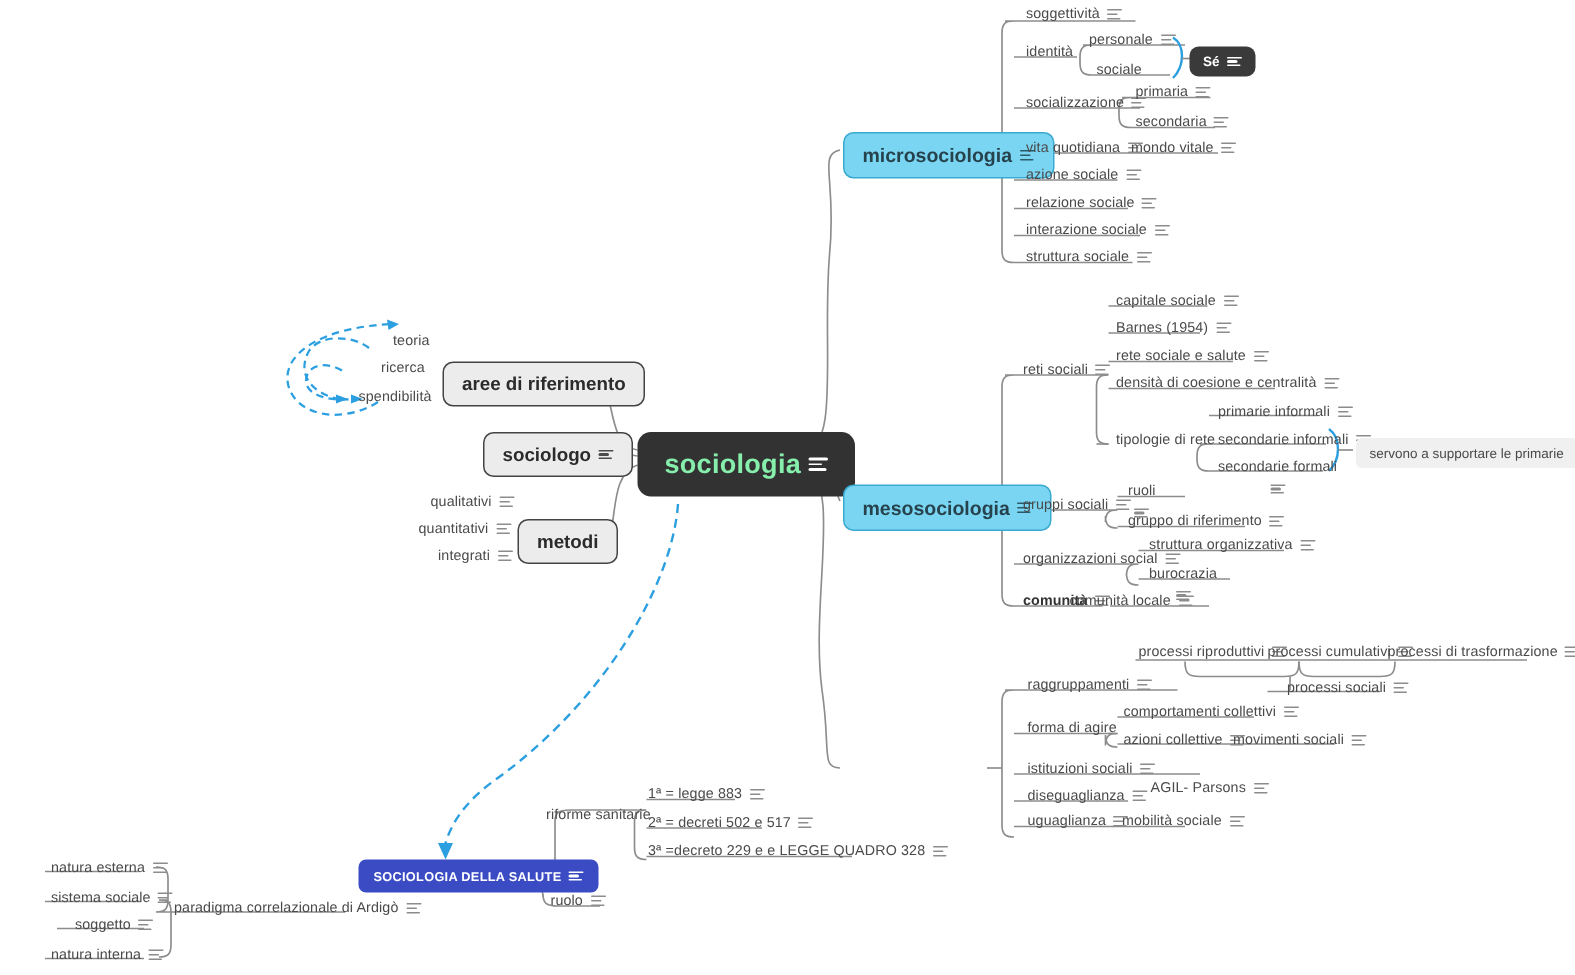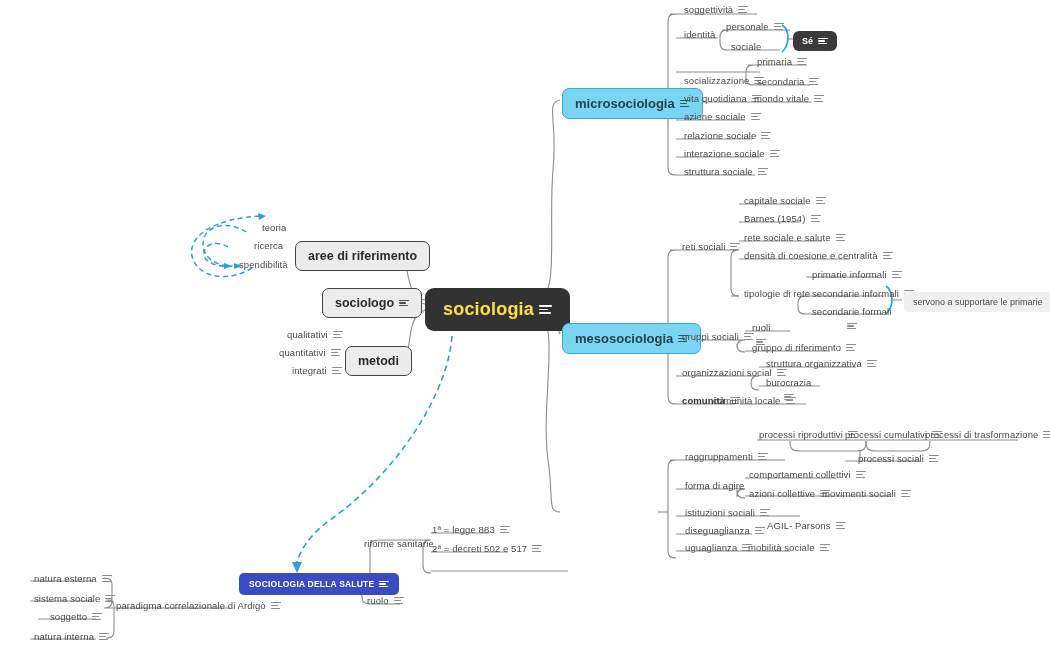--- a/index.html
+++ b/index.html
@@ -12,21 +12,21 @@
   .node{position:absolute;white-space:nowrap;display:flex;align-items:center;gap:5px;}
 
   
   .plain{font-size:9.5px;color:#4a4a4a;padding:1px 2px 2px 2px;letter-spacing:.1px;}
   .plain.bold{font-weight:bold;color:#333;}
 
   
   .box{border-radius:7px;border:1.4px solid #444;background:#ececec;
        padding:7px 12px;font-size:12.5px;color:#2b2b2b;font-weight:bold;}
 
-  .center{background:#323232;border:none;border-radius:9px;color:#fde047;
+  .center{background:#323232;border:none;border-radius:9px;color:#86efac;
           font-size:18px;font-weight:bold;padding:11px 18px;letter-spacing:.2px;}
 
   .cyan{background:#7ad5f2;border:1.4px solid #3aa9cf;border-radius:7px;
         color:#25424d;font-size:13px;font-weight:bold;padding:7px 12px;}
 
   .dark-pill{background:#3a3a3a;border:none;border-radius:6px;color:#fff;
              font-size:9px;font-weight:bold;padding:5px 9px;}
 
   .indigo{background:#3b4bc4;border:none;border-radius:5px;color:#fff;
           font-size:8.5px;font-weight:bold;padding:6px 10px;letter-spacing:.2px;}
@@ -273,21 +273,21 @@
       </span>
 </div>
 <div class="node dark-pill" style="left:793px;top:31px;">
   <span>Sé</span>
   <span class="nicon">
         <i></i>
         <i></i>
         <i></i>
       </span>
 </div>
-<div class="node plain" style="left:682px;top:62px;margin-top:12px;">
+<div class="node plain" style="left:682px;top:62px;">
   <span>socializzazione</span>
   <span class="nicon">
         <i></i>
         <i></i>
         <i></i>
       </span>
 </div>
 <div class="node plain" style="left:755px;top:55px;">
   <span>primaria</span>
   <span class="nicon">
@@ -618,20 +618,28 @@
 <div class="node plain" style="left:430px;top:523px;">
   <span>1ª =  legge 883</span>
   <span class="nicon">
         <i></i>
         <i></i>
         <i></i>
       </span>
 </div>
 <div class="node plain" style="left:430px;top:542px;">
   <span>2ª = decreti 502 e 517</span>
+  <span class="nicon">
+        <i></i>
+        <i></i>
+        <i></i>
+      </span>
+</div>
+<div class="node plain" style="left:430px;top:561px;">
+  <span>3ª =decreto 229 e e LEGGE QUADRO 328</span>
   <span class="nicon">
         <i></i>
         <i></i>
         <i></i>
       </span>
 </div>
 <div class="node plain" style="left:365px;top:594px;">
   <span>ruolo</span>
   <span class="nicon">
         <i></i>

